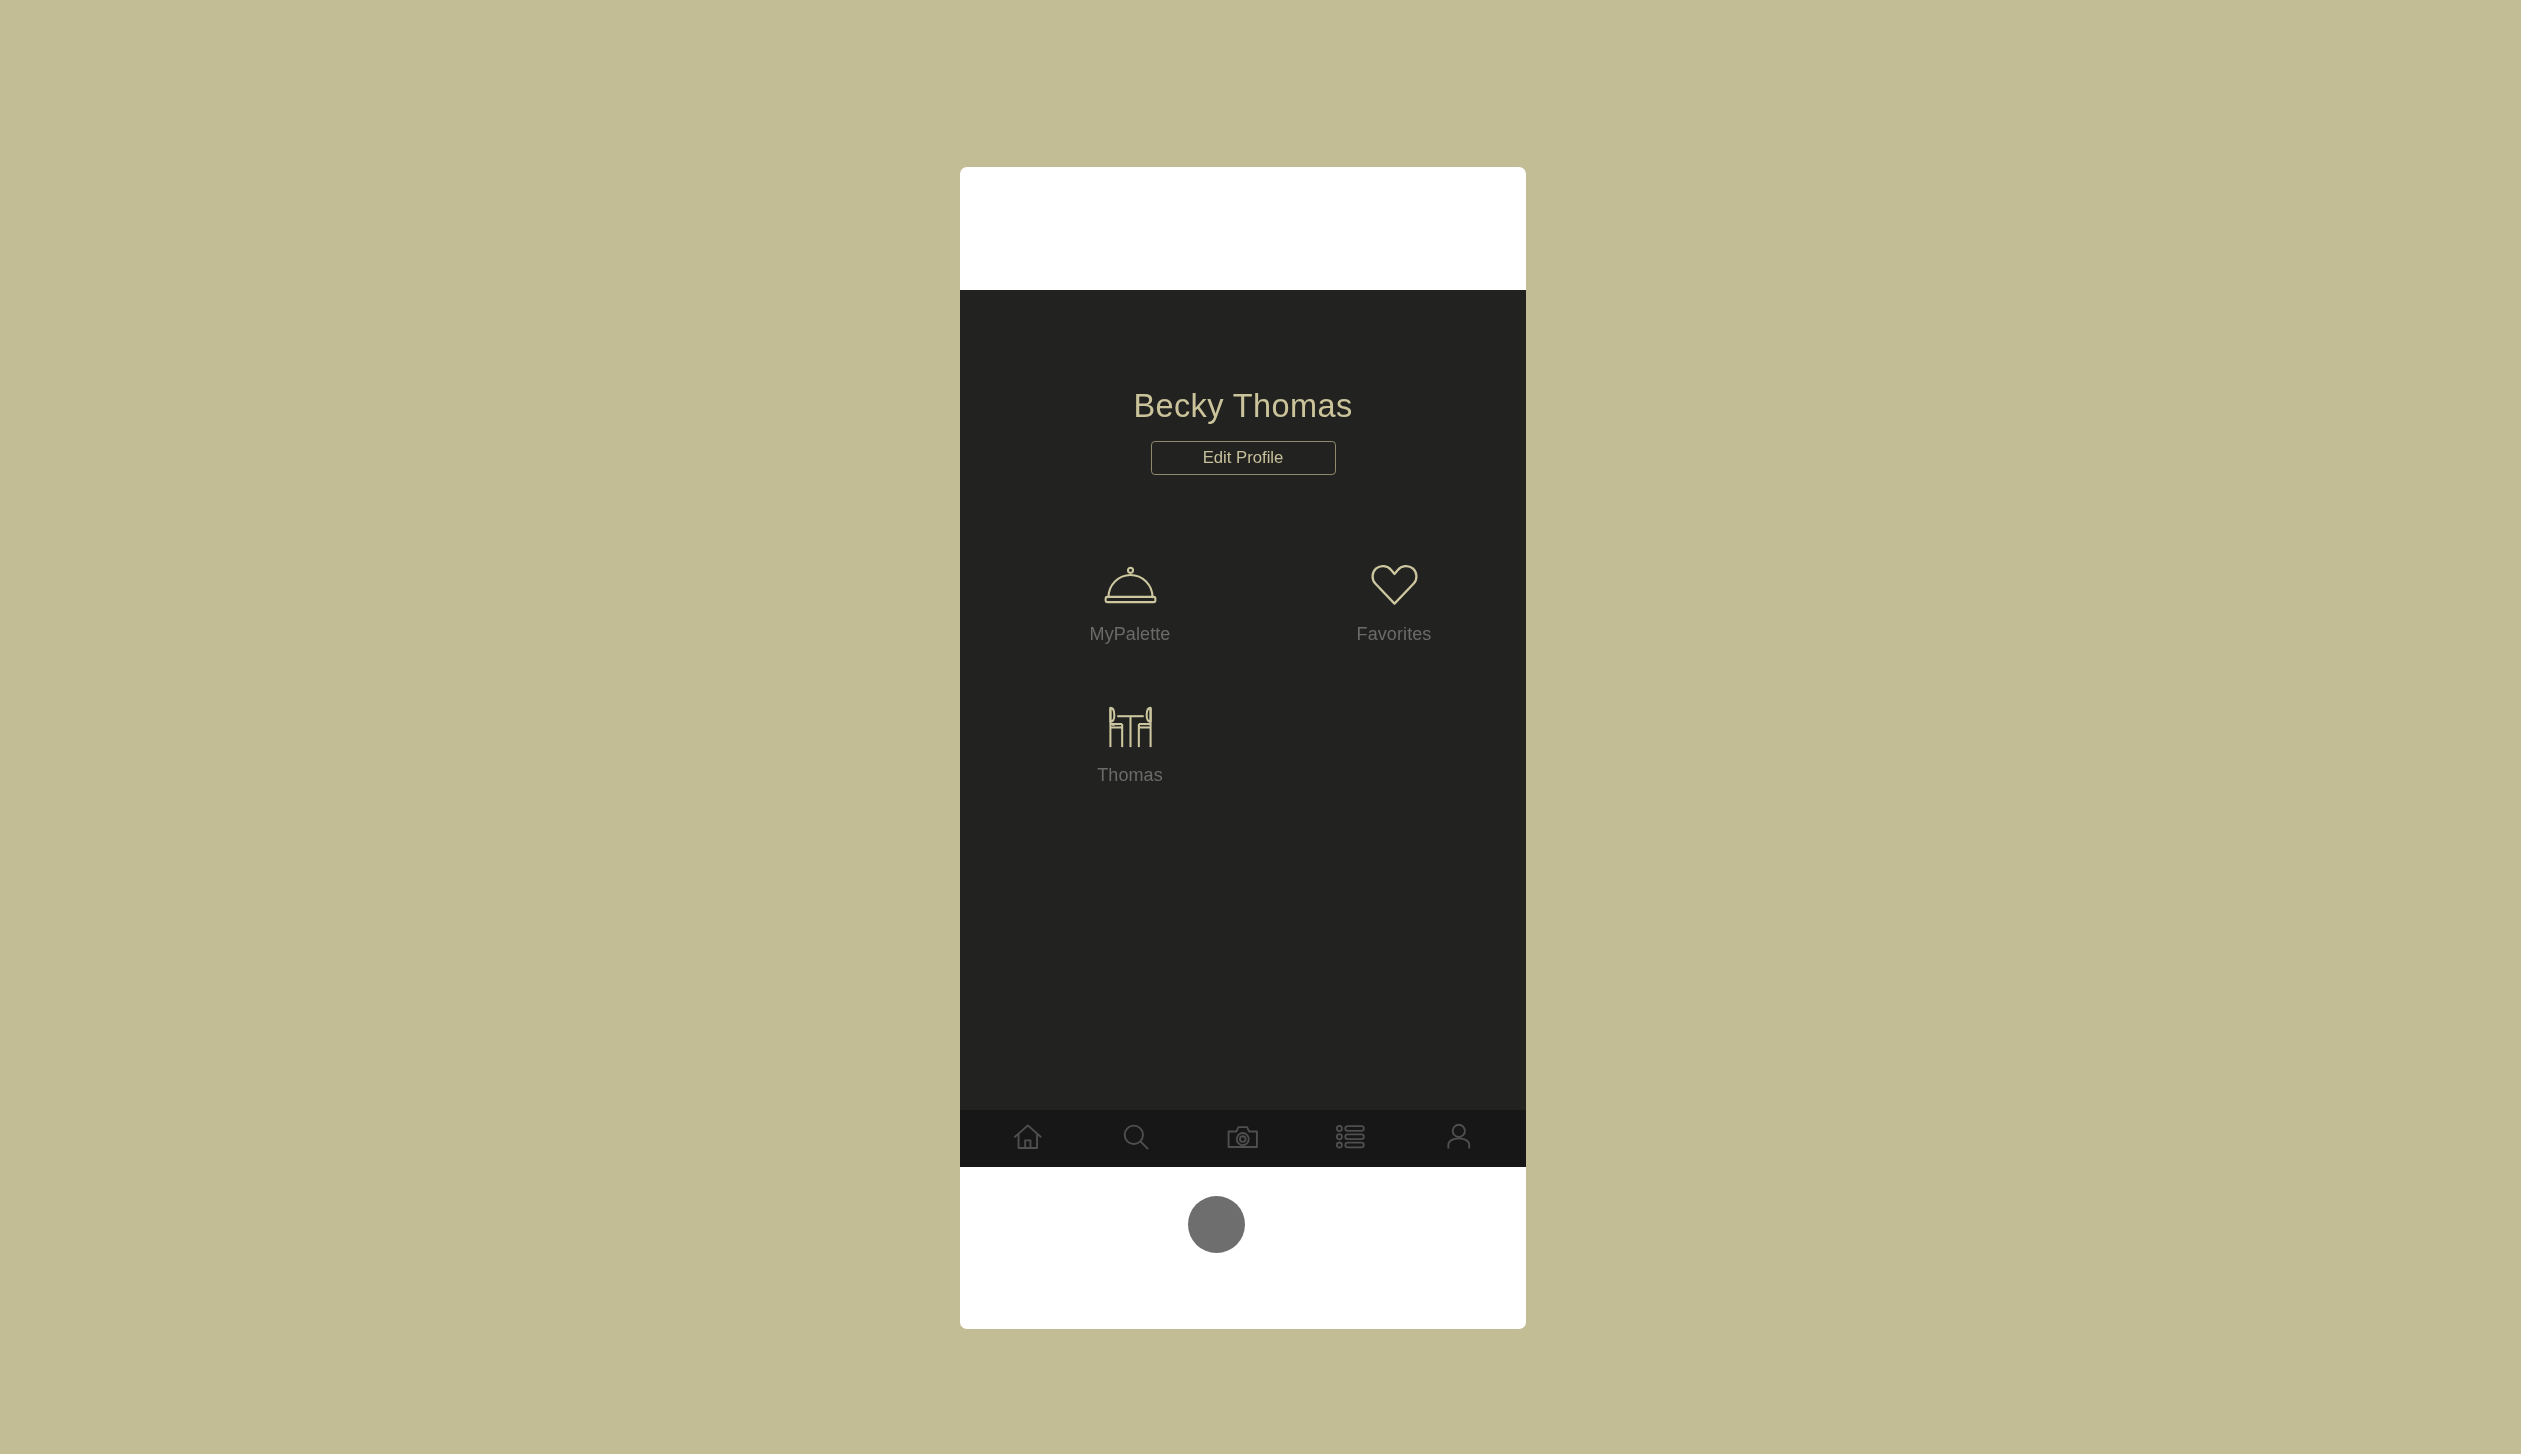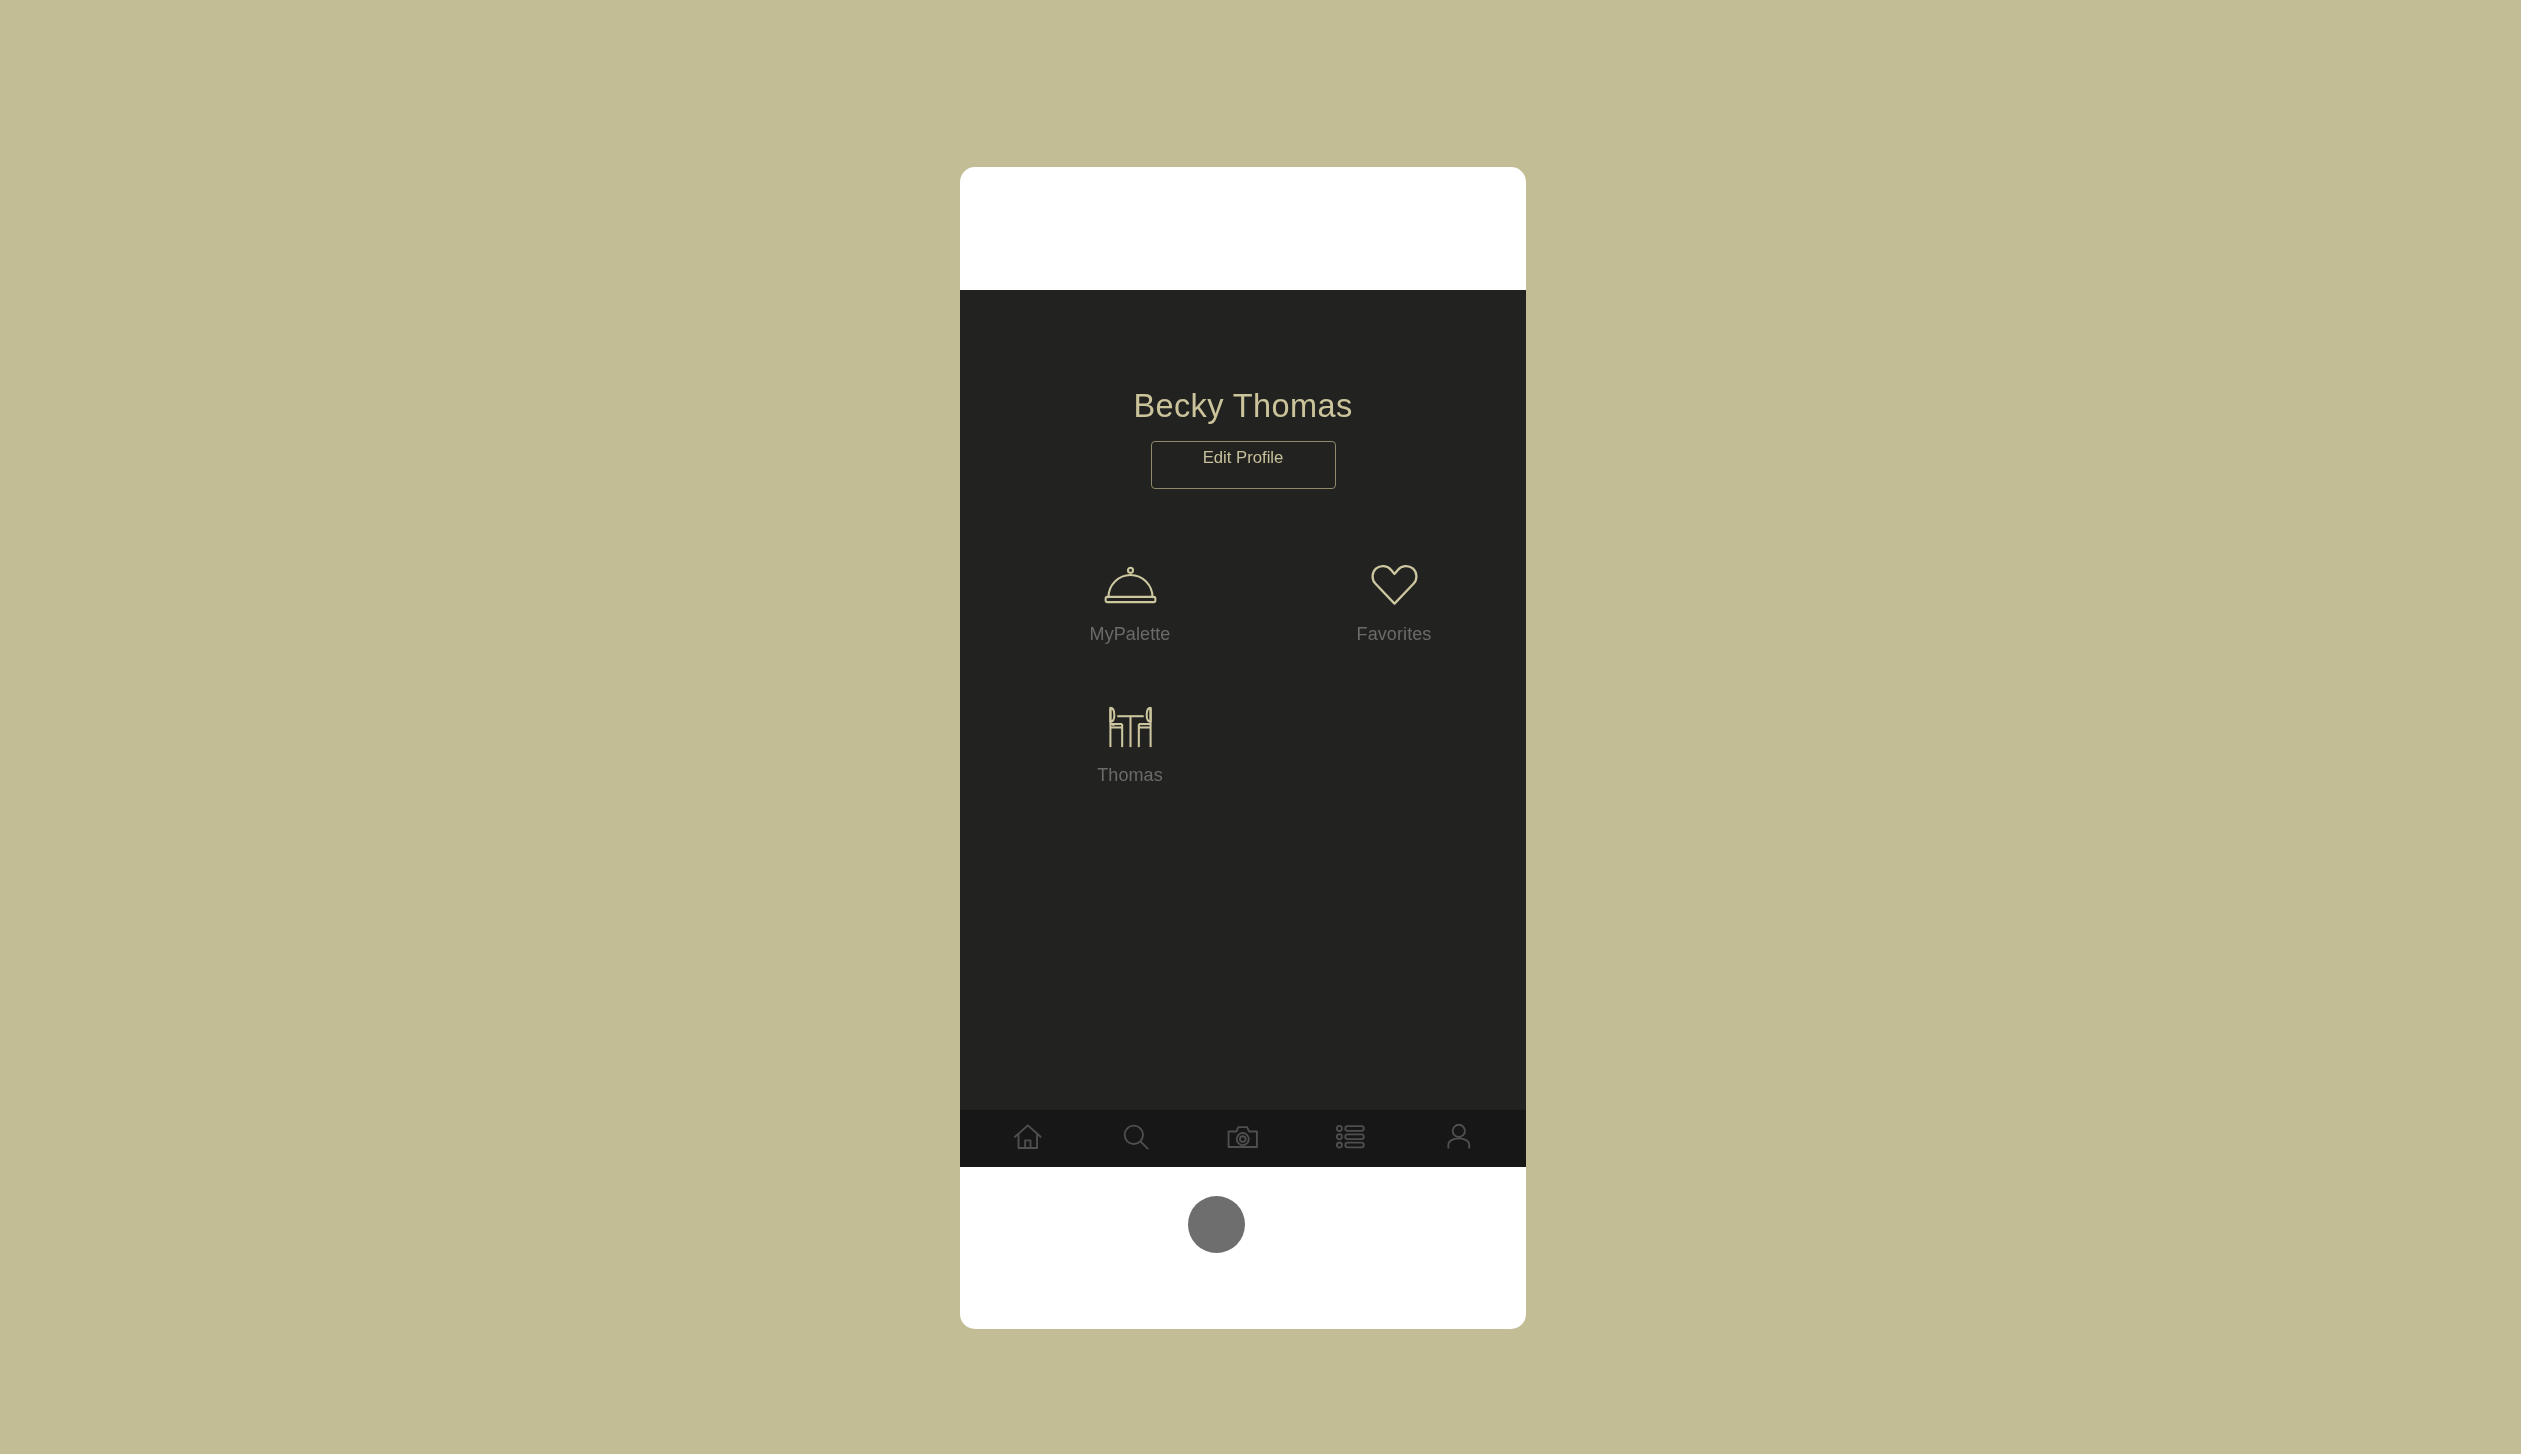--- a/index.html
+++ b/index.html
@@ -21,21 +21,21 @@
     height: 1455px;
   }
 
   #phone {
     position: absolute;
     left: 960px;
     top: 167px;
     width: 566px;
     height: 1162px;
     background: #ffffff;
-    border-radius: 15px;
+    border-radius: 7px;
     overflow: hidden;
   }
 
   
   #screen {
     position: absolute;
     left: 0;
     top: 123px;
     width: 566px;
     height: 877px;
@@ -78,21 +78,21 @@
     display: inline-block;
     padding: 0 6.9px;
     color: #b9b292;
   }
 
   .edit-profile-btn {
     display: inline-block;
     margin-top: 16.7px;
     padding: 0 0;
     width: 185px;
-    height: 48px;
+    height: 34px;
     line-height: 31.5px;
     background: transparent;
     border: 1px solid #8e8a6b;
     border-radius: 3.9px;
     color: #c7c09a;
     font-size: 16.7px;
     font-family: "Liberation Sans", sans-serif;
     text-align: center;
     cursor: pointer;
     box-sizing: border-box;

